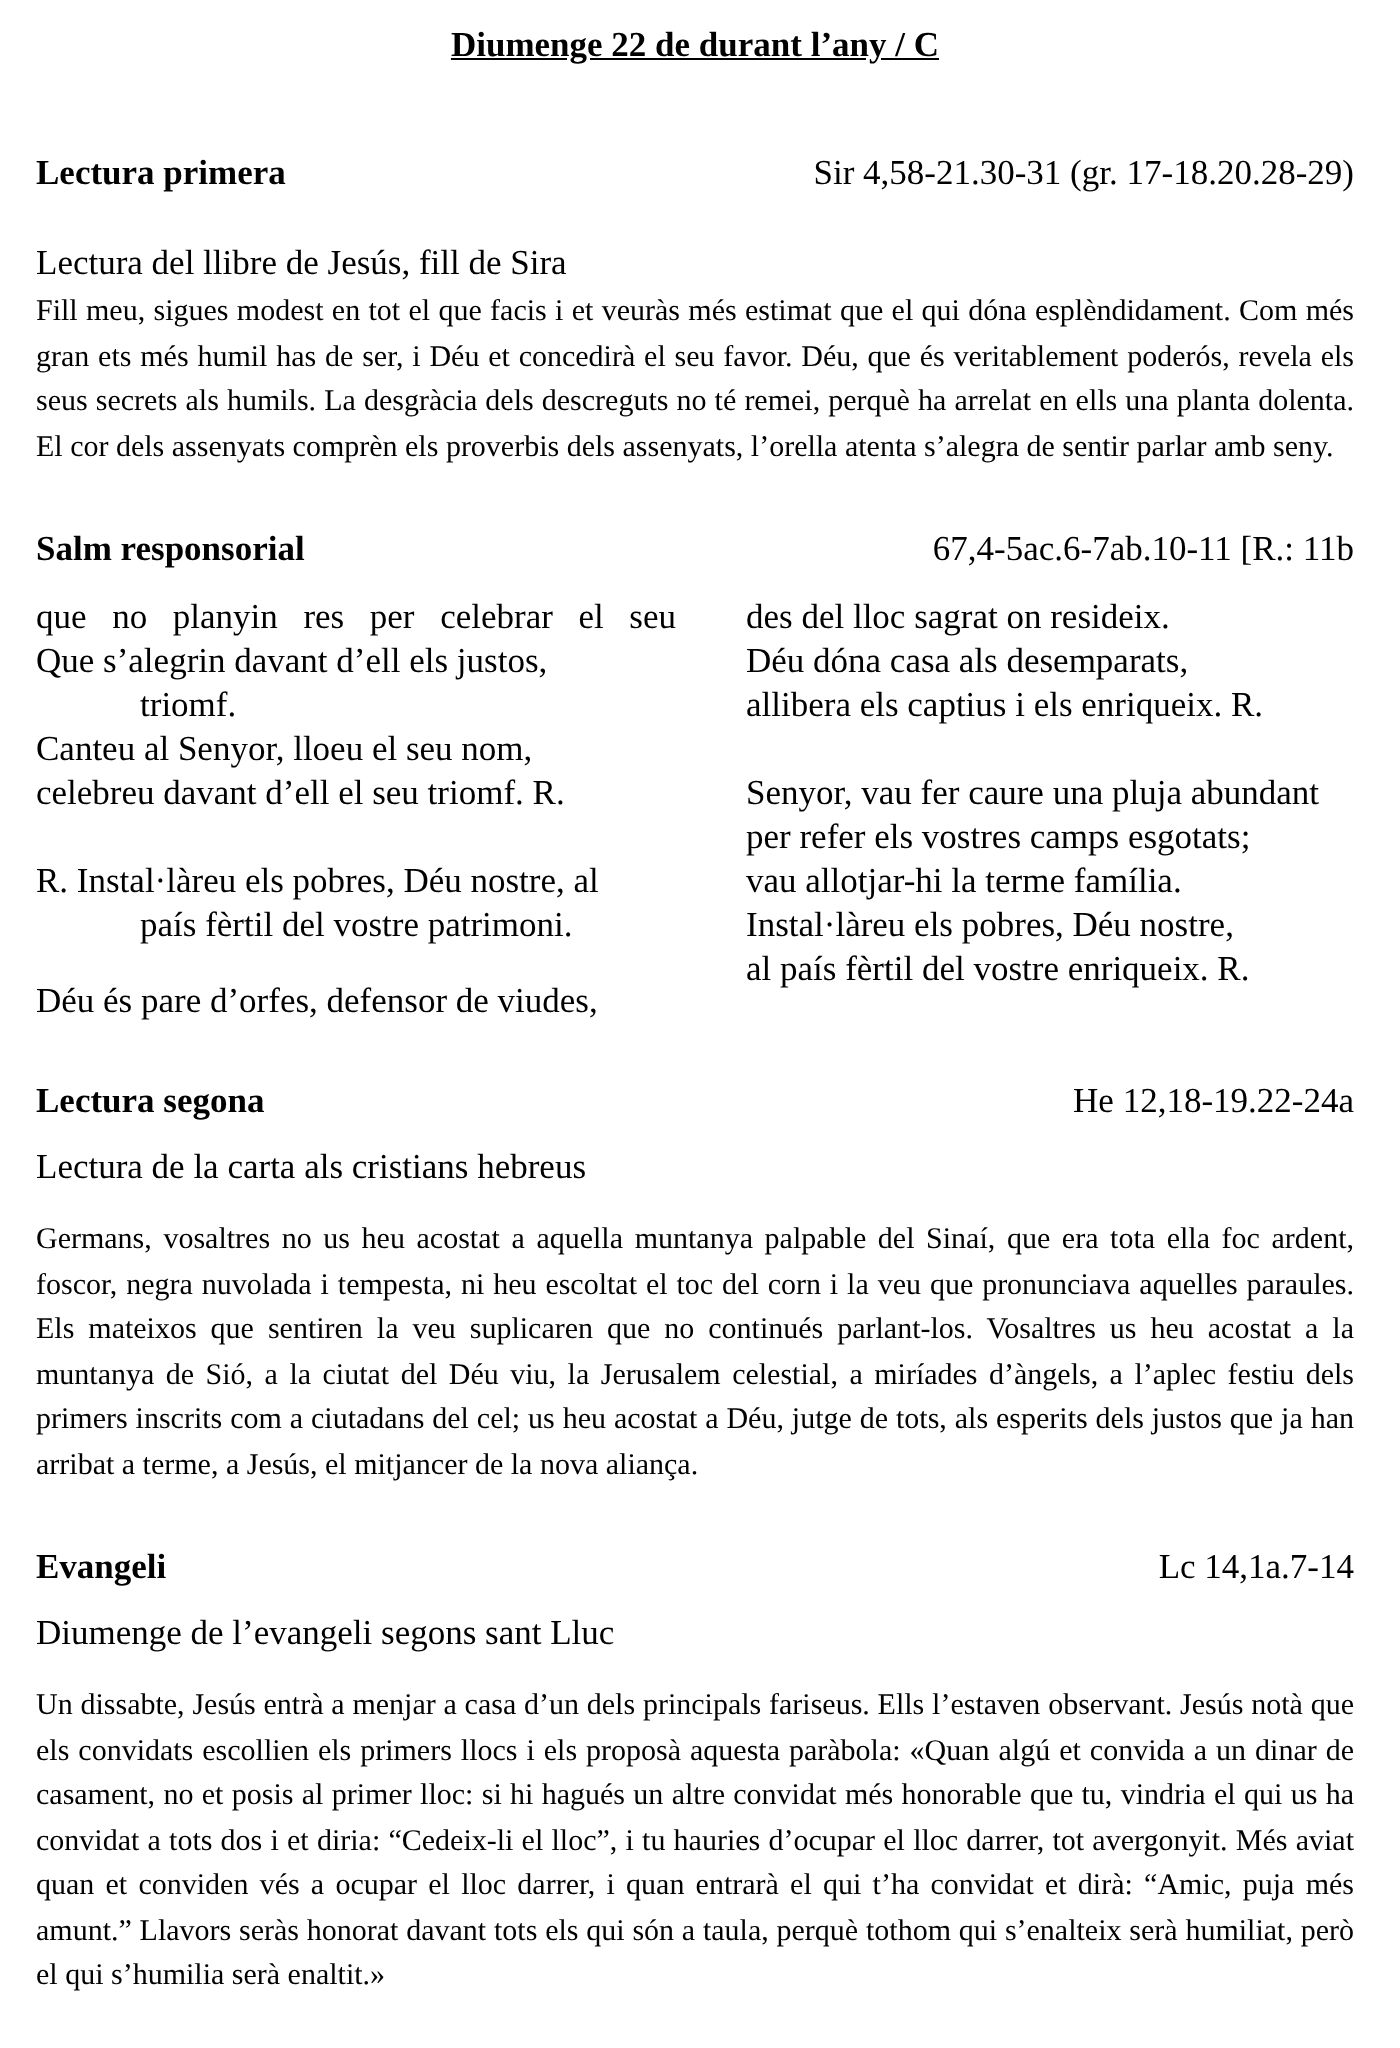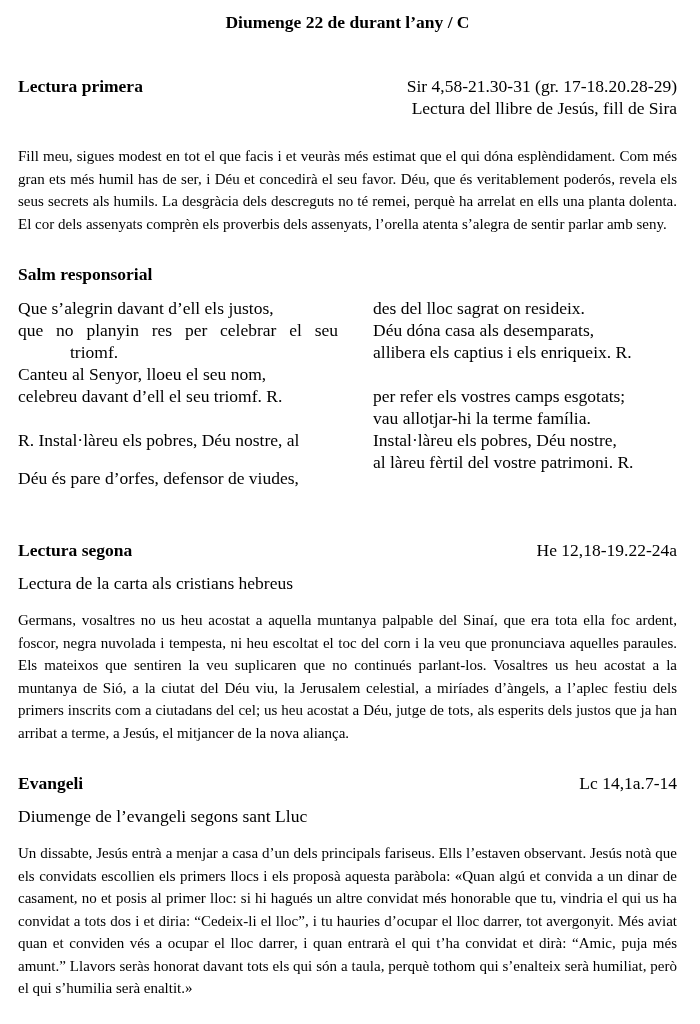--- a/index.html
+++ b/index.html
@@ -1,20 +1,20 @@
 <!DOCTYPE html>
 <html><head>
 <meta charset="utf-8">
 <style>
   html, body { margin:0; padding:0; background:#ffffff; }
   body { width:700px; height:1024px; position:relative; overflow:hidden;
          font-family:"Liberation Serif","DejaVu Serif",serif; color:#000; }
   .page { position:absolute; left:18px; top:0; width:659px; }
   .title { position:absolute; left:0; width:659px; top:12px; text-align:center;
-           font-weight:bold; font-size:17.5px; line-height:20px; }
+           font-weight:bold; font-size:17.5px; line-height:20px;text-decoration:underline; }
   .sec-head { position:absolute; left:0; width:659px; display:flex; justify-content:space-between;
               font-size:17.5px; line-height:20px; }
   .sec-head .name { font-weight:bold; }
   .sub { position:absolute; left:0; width:659px; font-size:17.5px; line-height:20px; }
   .para { position:absolute; left:0; width:659px; font-size:15px; line-height:22.5px;
           text-align:justify; margin:0; }
   .col { position:absolute; font-size:17.5px; line-height:22px; }
   .col .line { white-space:nowrap; display:block; height:22px; }
   .col .line.just { text-align:justify; text-align-last:justify; white-space:normal; }
   .col .indent { padding-left:52px; }
@@ -24,48 +24,51 @@
 <body>
 
 <div class="page">
 
   <div class="title">Diumenge 22 de durant l’any / C</div>
 
   <div class="sec-head" style="top:76px;">
     <span class="name">Lectura primera</span>
     <span>Sir 4,58-21.30-31 (gr. 17-18.20.28-29)</span>
   </div>
-  <div class="sub" style="top:98px;text-align:right;">Lectura del llibre de Jesús, fill de Sira</div>
+  <div class="sub" style="top:121px;">Lectura del llibre de Jesús, fill de Sira</div>
   <p class="para" style="top:145px;">Fill meu, sigues modest en tot el que facis i et veuràs més estimat que el qui dóna esplèndidament. Com més gran ets més humil has de ser, i Déu et concedirà el seu favor. Déu, que és veritablement poderós, revela els seus secrets als humils. La desgràcia dels descreguts no té remei, perquè ha arrelat en ells una planta dolenta. El cor dels assenyats comprèn els proverbis dels assenyats, l’orella atenta s’alegra de sentir parlar amb seny.</p>
 
   <div class="sec-head" style="top:264px;">
     <span class="name">Salm responsorial</span>
+    <span>67,4-5ac.6-7ab.10-11 [R.: 11b</span>
   </div>
 
   <div class="col" style="left:0; top:297px; width:320px;">
+    <span class="line just">que no planyin res per celebrar el seu</span>
     <span class="line">Que s’alegrin davant d’ell els justos,</span>
-    <span class="line just">que no planyin res per celebrar el seu</span>
     <span class="line indent">triomf.</span>
     <span class="line">Canteu al Senyor, lloeu el seu nom,</span>
     <span class="line">celebreu davant d’ell el seu triomf. R.</span>
     <span class="gap"></span>
     <span class="line">R. Instal·làreu els pobres, Déu nostre, al</span>
+    <span class="line indent">país fèrtil del vostre patrimoni.</span>
     <span class="gap" style="height:16px;"></span>
     <span class="line">Déu és pare d’orfes, defensor de viudes,</span>
   </div>
 
   <div class="col" style="left:355px; top:297px; width:304px;">
     <span class="line">des del lloc sagrat on resideix.</span>
     <span class="line">Déu dóna casa als desemparats,</span>
     <span class="line">allibera els captius i els enriqueix. R.</span>
     <span class="gap"></span>
+    <span class="line">Senyor, vau fer caure una pluja abundant</span>
     <span class="line">per refer els vostres camps esgotats;</span>
     <span class="line">vau allotjar-hi la terme família.</span>
     <span class="line">Instal·làreu els pobres, Déu nostre,</span>
-    <span class="line">al làreu fèrtil del vostre patrimoni. R.</span>
+    <span class="line">al país fèrtil del vostre enriqueix. R.</span>
   </div>
 
   <div class="sec-head" style="top:540px;">
     <span class="name">Lectura segona</span>
     <span>He 12,18-19.22-24a</span>
   </div>
   <div class="sub" style="top:573px;">Lectura de la carta als cristians hebreus</div>
   <p class="para" style="top:609px;">Germans, vosaltres no us heu acostat a aquella muntanya palpable del Sinaí, que era tota ella foc ardent, foscor, negra nuvolada i tempesta, ni heu escoltat el toc del corn i la veu que pronunciava aquelles paraules. Els mateixos que sentiren la veu suplicaren que no continués parlant-los. Vosaltres us heu acostat a la muntanya de Sió, a la ciutat del Déu viu, la Jerusalem celestial, a miríades d’àngels, a l’aplec festiu dels primers inscrits com a ciutadans del cel; us heu acostat a Déu, jutge de tots, als esperits dels justos que ja han arribat a terme, a Jesús, el mitjancer de la nova aliança.</p>
 
   <div class="sec-head" style="top:773px;">

